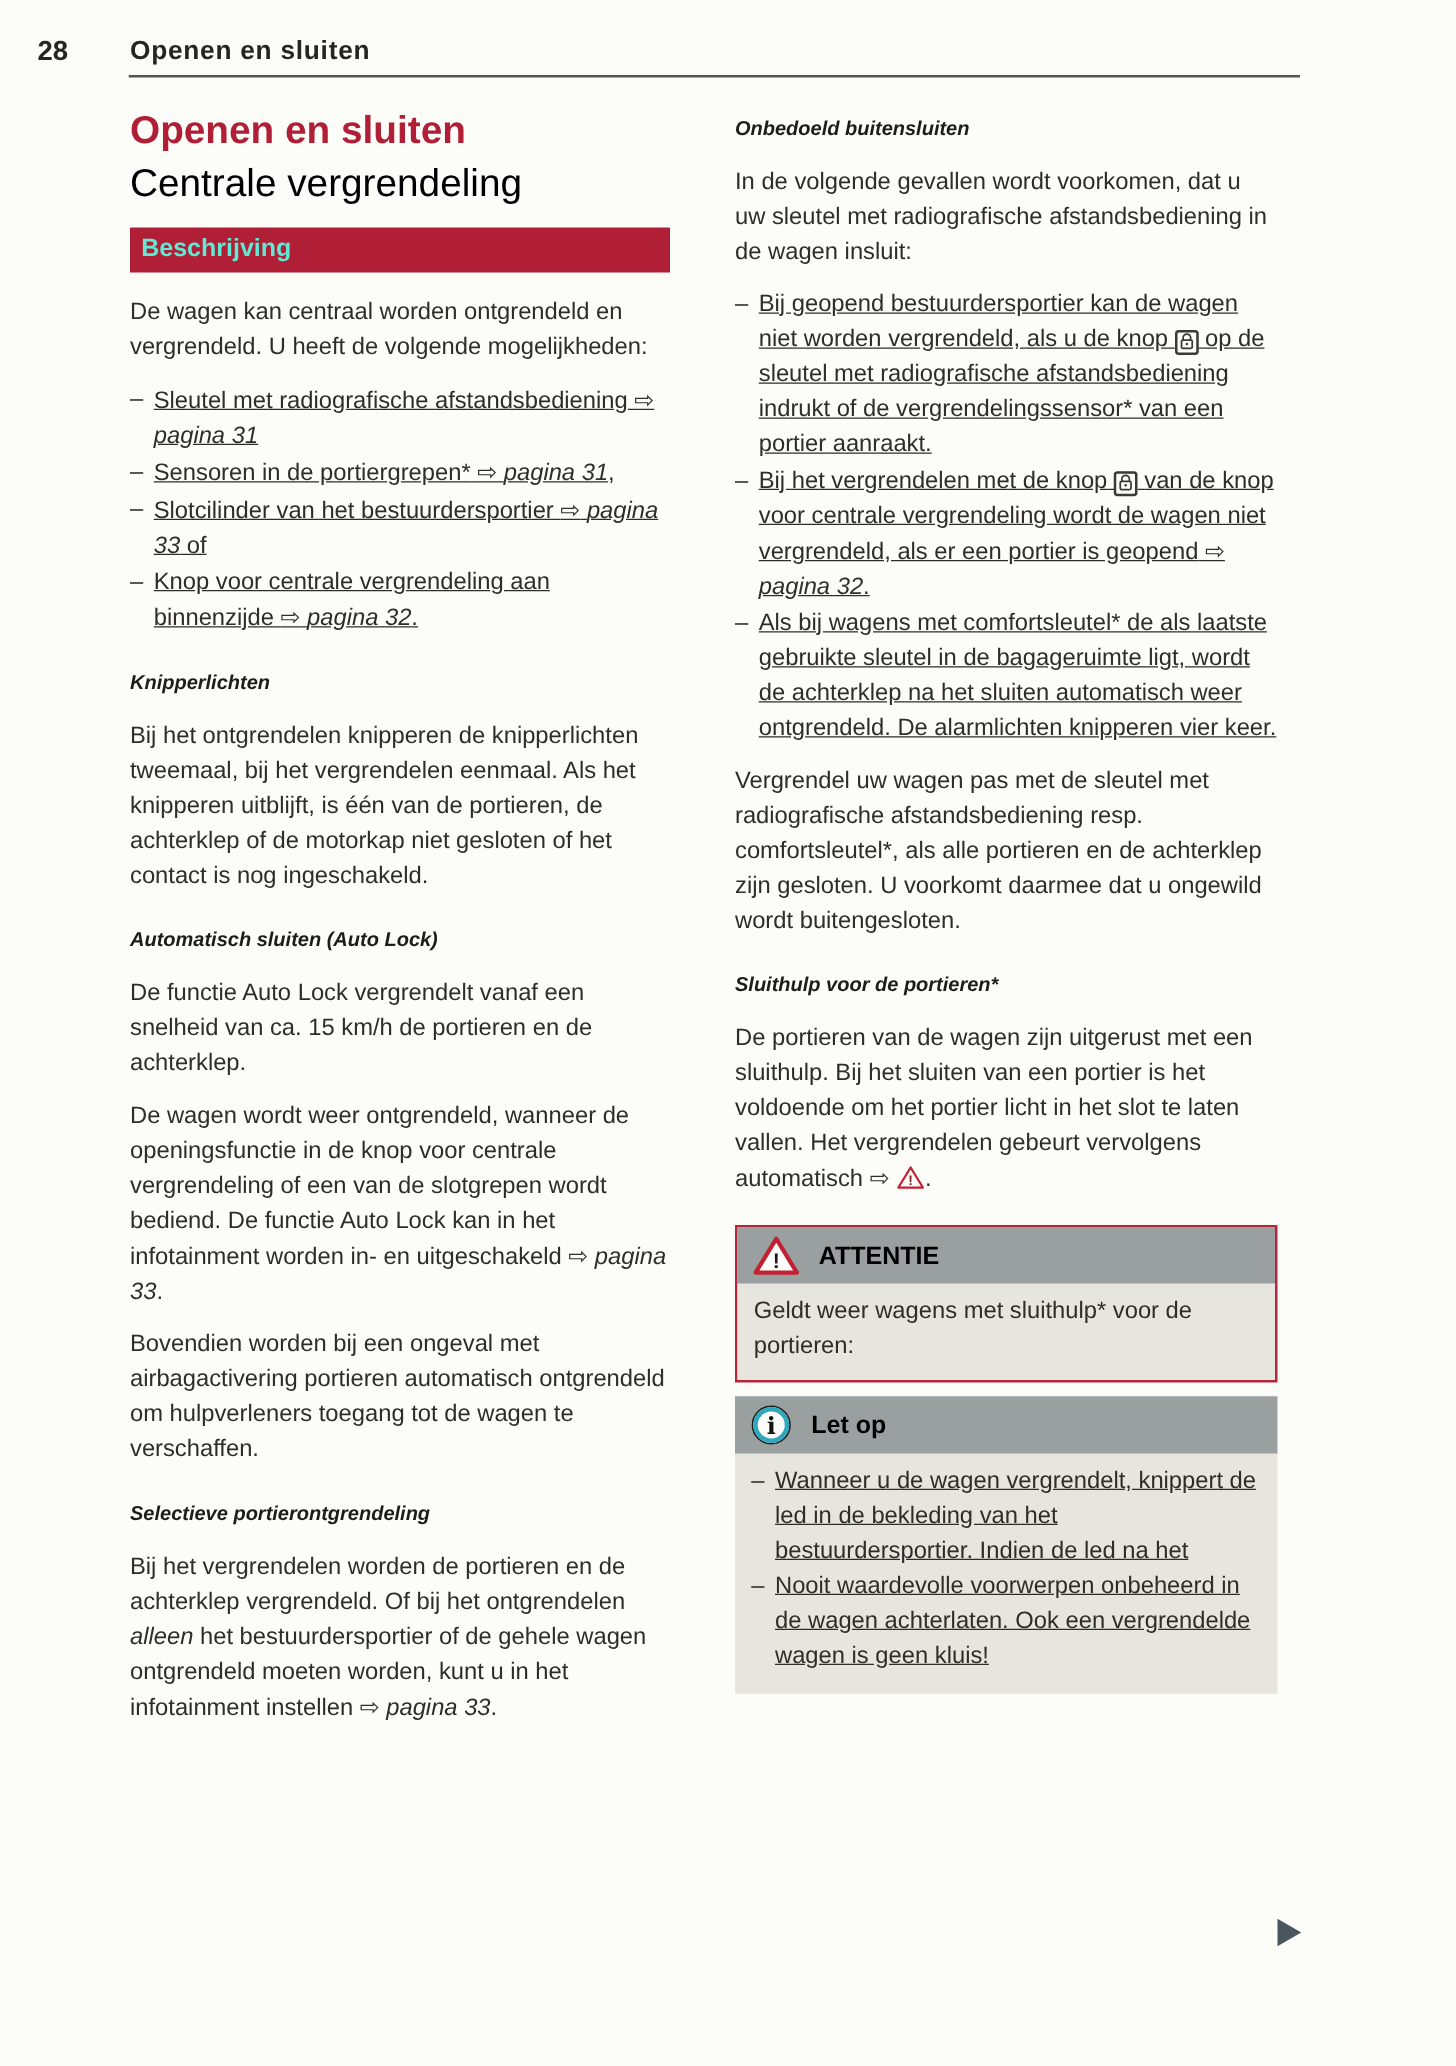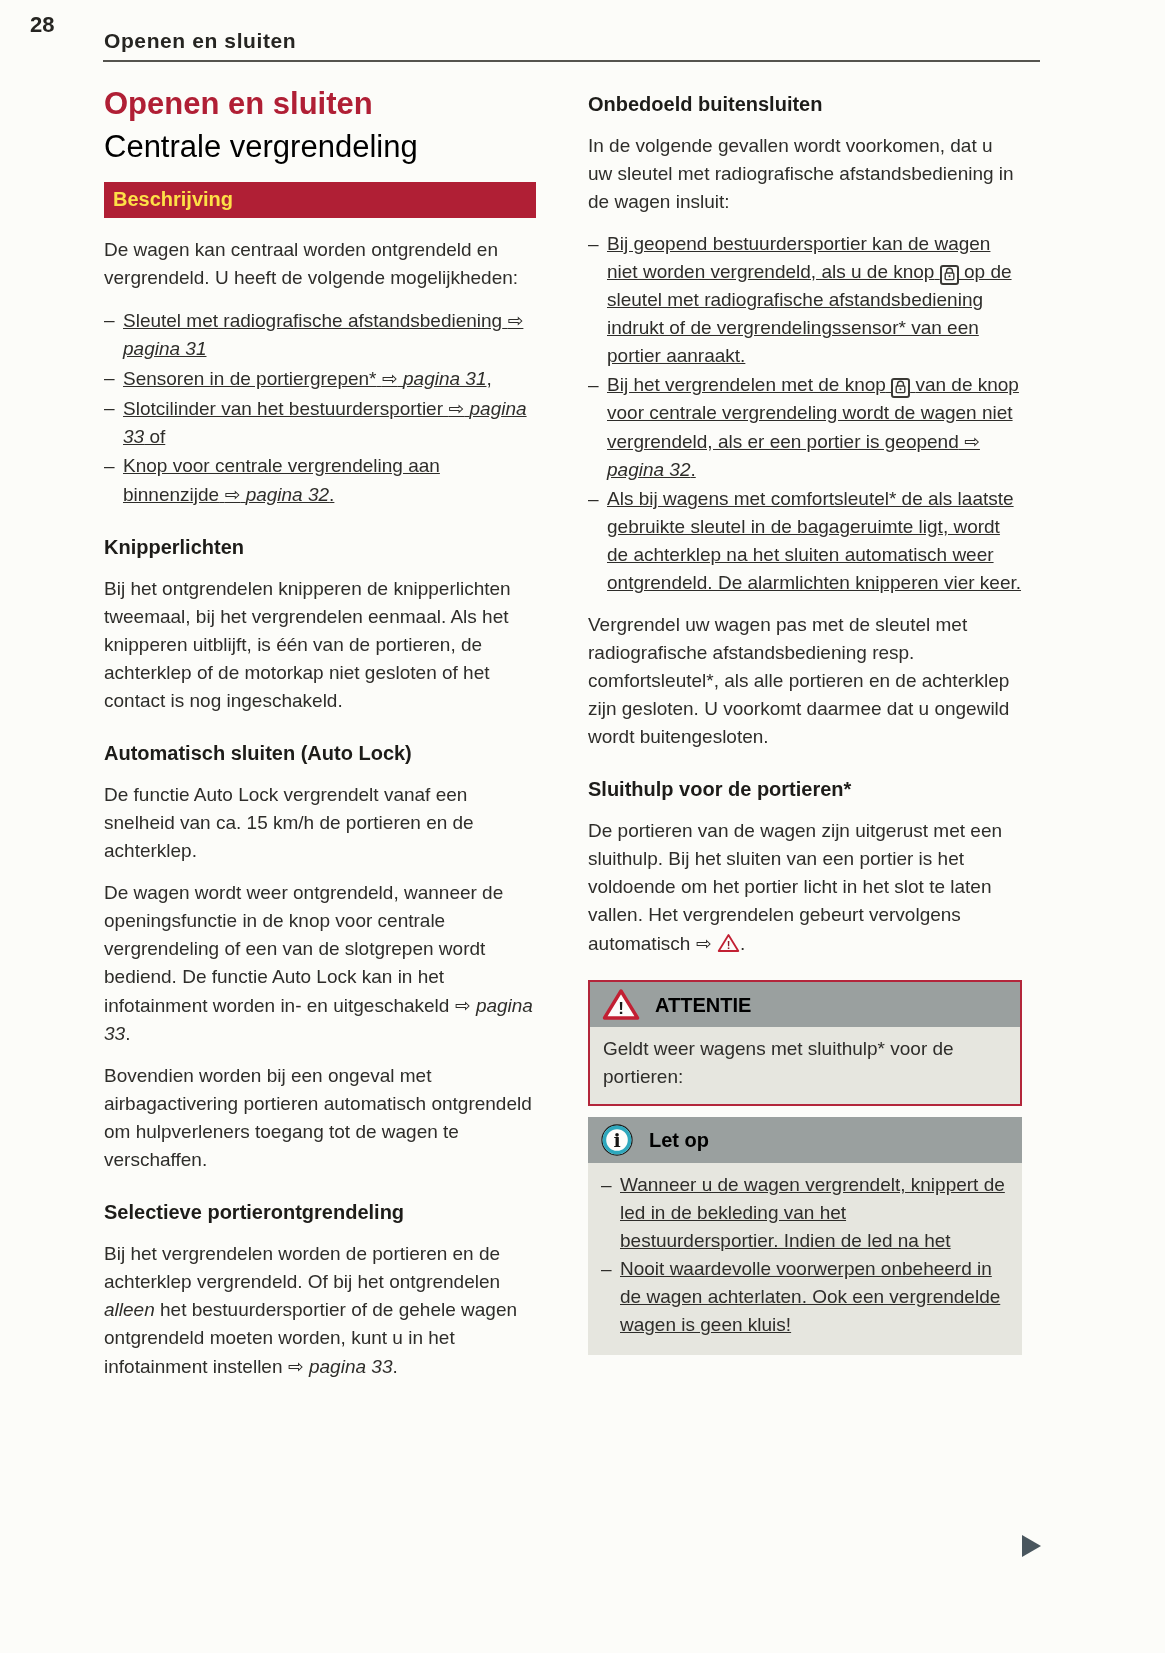--- a/index.html
+++ b/index.html
@@ -3,34 +3,34 @@
 <meta charset="utf-8">
 <style>
   * { margin:0; padding:0; box-sizing:border-box; }
   html,body { background:#e8e8e4; }
   body { font-family:"Liberation Sans","DejaVu Sans",sans-serif; }
   .page {
     position:relative; width:1165px; height:1653px; margin:0 auto;
     background:#fcfcf9; color:#2e2d2a; overflow:hidden;
   }
   
-  .hdr-num { position:absolute; left:30px; top:12px; font-size:22px; font-weight:bold; color:#262522; }
+  .hdr-num { position:absolute; left:30px; top:28px; font-size:22px; font-weight:bold; color:#262522; }
   .hdr-title { position:absolute; left:104px; top:29px; font-size:21px; font-weight:bold; letter-spacing:.6px; color:#262522; }
   .hdr-rule { position:absolute; left:103px; top:60px; width:937px; height:2px; background:#55544f; }
 
   
   .col { position:absolute; top:84px; font-size:19px; line-height:28px; }
   .col-left  { left:104px; width:432px; }
   .col-right { left:588px; width:434px; }
 
   .chapter-title { font-size:31px; line-height:36px; font-weight:bold; color:#b01f35; margin-top:2px; }
   .section-title { font-size:31px; line-height:36px; font-weight:normal; color:#000000; margin-top:7px; }
-  .banner { margin-top:17px; background:#b01f35; color:#fde047; font-size:20px; font-weight:bold; padding:3px 10px 5px 9px; }
+  .banner { margin-top:17px; background:#b01f35; color:#5eead4; font-size:20px; font-weight:bold; padding:3px 10px 5px 9px; }
 
-  .sub-h { font-size:20px; font-weight:bold; color:#1d1c19; margin-top:24px; margin-bottom:9px; }
+  .sub-h { font-size:16px; font-weight:bold; color:#1d1c19; margin-top:24px; margin-bottom:9px;font-style:italic; }
   p.body { margin-top:14px; }
   p.first { margin-top:18px; }
 
   ul.dash { list-style:none; margin-top:14px; }
   ul.dash li { position:relative; padding-left:19px; margin-top:1px;text-decoration:underline; }
   ul.dash li::before { content:"–"; position:absolute; left:0; top:0; }
   ul.dash.tight li { margin-top:0; }
 
   .ref i { font-style:italic; }
   .ref-arrow { font-family:"DejaVu Sans",sans-serif; font-style:normal; }

